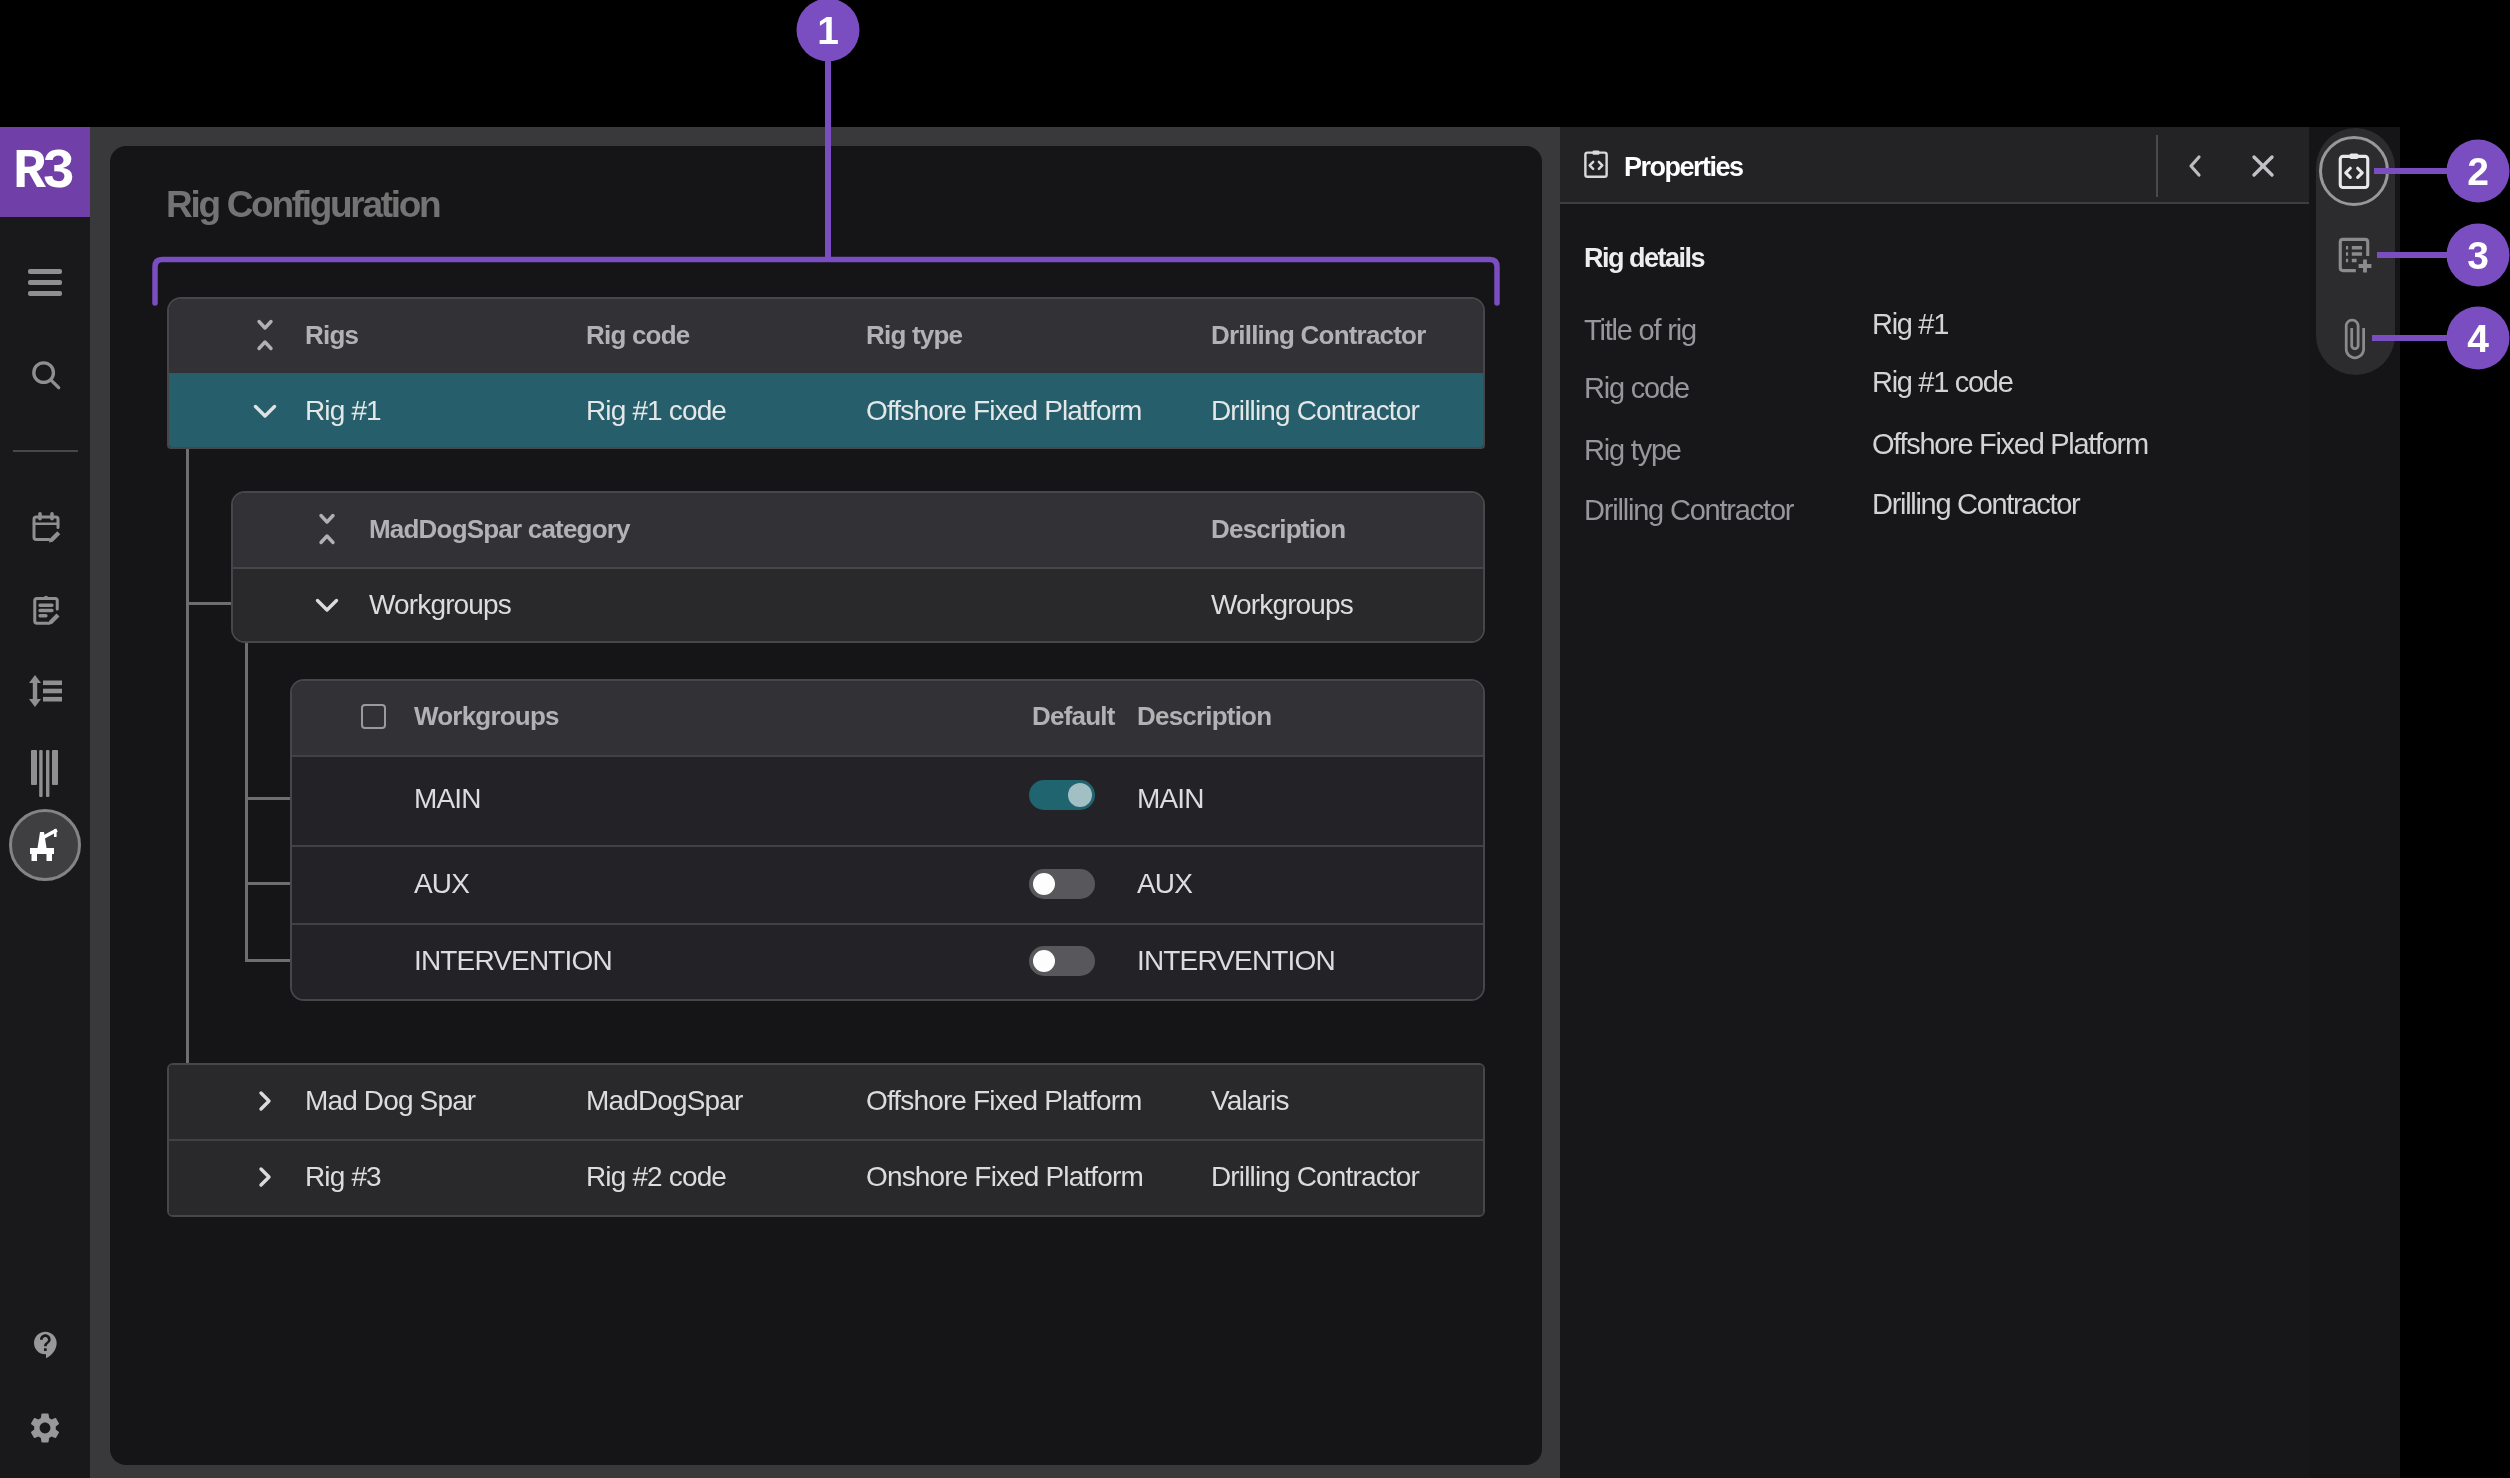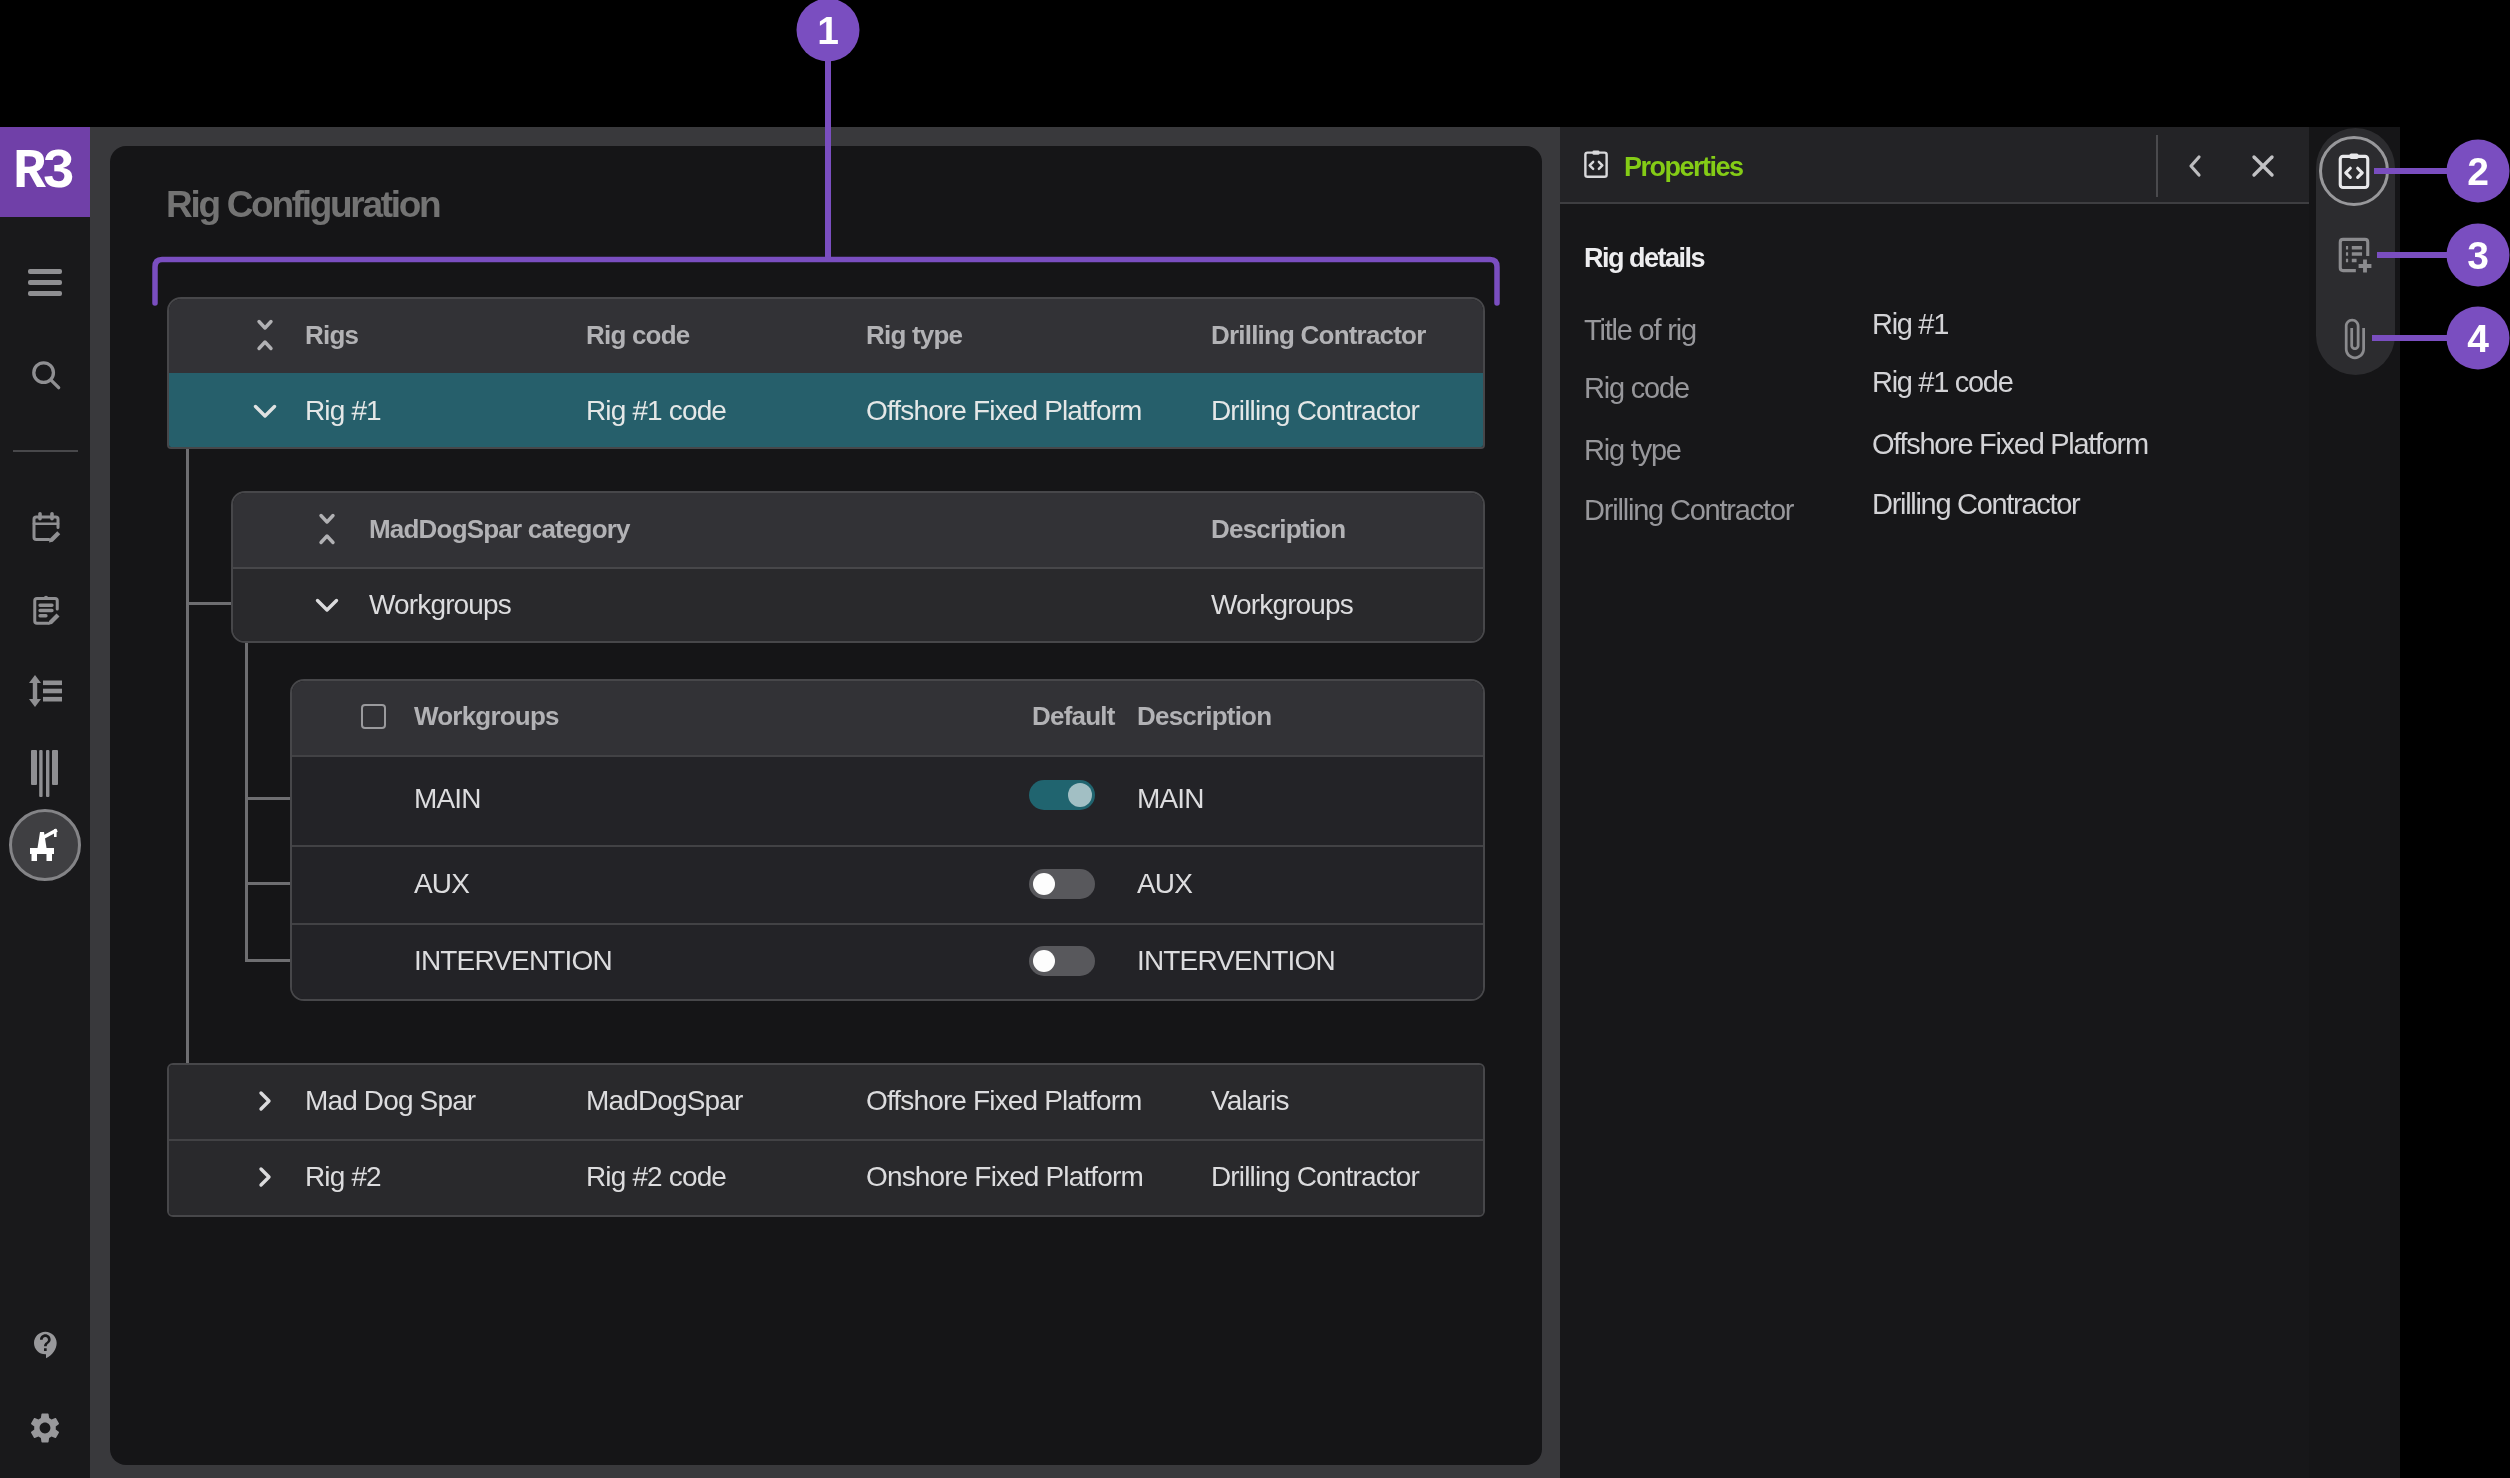--- a/index.html
+++ b/index.html
@@ -140,40 +140,40 @@
   <div class="abs" style="left:1033px;top:950px;width:22px;height:22px;border-radius:50%;background:#fdfdfd;"></div>
 
   <div class="abs" style="left:167px;top:1063px;width:1318px;height:154px;border:2px solid #47474a;border-radius:6px;box-sizing:border-box;overflow:hidden;">
     <div style="position:absolute;left:0;top:0;width:100%;height:76px;background:#29292c;border-bottom:2px solid #424245;box-sizing:border-box;"></div>
     <div style="position:absolute;left:0;top:76px;width:100%;height:74px;background:#29292c;"></div>
   </div>
   <div class="celltxt" style="left:305px;top:1084px;">Mad Dog Spar</div>
   <div class="celltxt" style="left:586px;top:1084px;">MadDogSpar</div>
   <div class="celltxt" style="left:866px;top:1084px;">Offshore Fixed Platform</div>
   <div class="celltxt" style="left:1211px;top:1084px;">Valaris</div>
-  <div class="celltxt" style="left:305px;top:1160px;">Rig #2</div>
+  <div class="celltxt" style="left:305px;top:1160px;">Rig #3</div>
   <div class="celltxt" style="left:586px;top:1160px;">Rig #2 code</div>
   <div class="celltxt" style="left:866px;top:1160px;">Onshore Fixed Platform</div>
   <div class="celltxt" style="left:1211px;top:1160px;">Drilling Contractor</div>
   <svg class="abs" style="left:247px;top:1083px;" width="36" height="36" viewBox="0 0 36 36" fill="none" stroke="#dbdbdd" stroke-width="3.4" stroke-linecap="round" stroke-linejoin="round">
       <path d="M14 10 L22 18 L14 26"></path>
     </svg>
   <svg class="abs" style="left:247px;top:1159px;" width="36" height="36" viewBox="0 0 36 36" fill="none" stroke="#dbdbdd" stroke-width="3.4" stroke-linecap="round" stroke-linejoin="round">
       <path d="M14 10 L22 18 L14 26"></path>
     </svg>
 
   <div class="abs" style="left:1560px;top:127px;width:749px;height:1351px;background:#171719;"></div>
   <div class="abs" style="left:1560px;top:127px;width:749px;height:75px;background:#232326;border-bottom:2px solid #3e3e41;box-sizing:content-box;"></div>
   <svg class="abs" style="left:1579px;top:147px;" width="34" height="34" viewBox="0 0 24 24" fill="none" stroke="#d9d9db" stroke-width="1.7" stroke-linecap="round" stroke-linejoin="round">
       <rect x="4.5" y="4" width="15" height="17" rx="1.5"></rect>
       <rect x="9.5" y="2.5" width="5" height="3" rx="1" fill="#d9d9db" stroke="none"></rect>
       <path d="M10 10.5 L7.5 13 L10 15.5"></path>
       <path d="M14 10.5 L16.5 13 L14 15.5"></path>
     </svg>
-  <div class="abs" style="left:1624px;top:148px;font-size:27px;font-weight:bold;letter-spacing:-1.5px;color:#84cc16;line-height:38px;">Properties</div>
+  <div class="abs" style="left:1624px;top:148px;font-size:27px;font-weight:bold;letter-spacing:-1.5px;color:#ffffff;line-height:38px;">Properties</div>
   <div class="abs" style="left:2156px;top:135px;width:2px;height:62px;background:#4a4a4d;"></div>
   <svg class="abs" style="left:2178px;top:148px;" width="36" height="36" viewBox="0 0 36 36" fill="none" stroke="#bcbcbe" stroke-width="3.2" stroke-linecap="round" stroke-linejoin="round">
       <path d="M21 9 L13 18 L21 27"></path>
     </svg>
   <svg class="abs" style="left:2245px;top:148px;" width="36" height="36" viewBox="0 0 36 36" fill="none" stroke="#c2c2c4" stroke-width="3.4" stroke-linecap="round">
       <path d="M9 9 L27 27"></path>
       <path d="M27 9 L9 27"></path>
     </svg>
   <div class="abs" style="left:1584px;top:239px;font-size:27px;font-weight:bold;letter-spacing:-1.5px;color:#ededef;line-height:38px;">Rig details</div>
   <div class="lbl" style="left:1584px;top:312px;text-align:center;">Title of rig</div>

